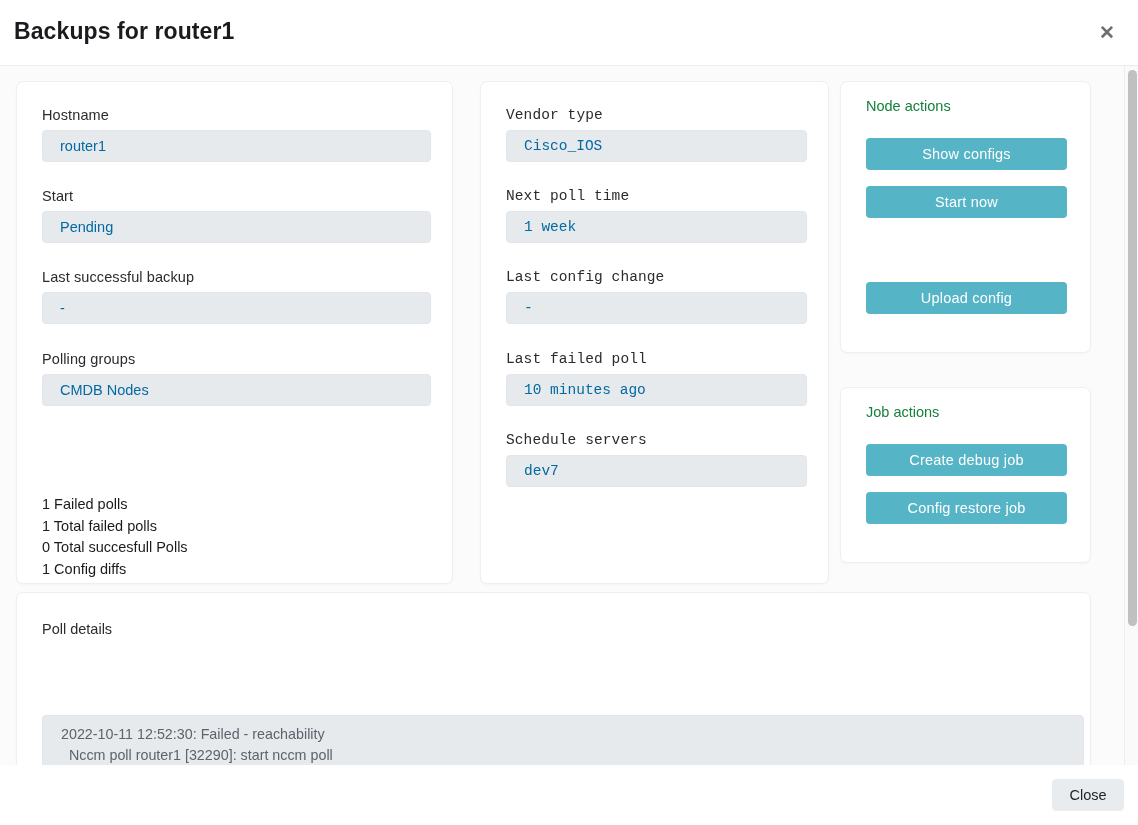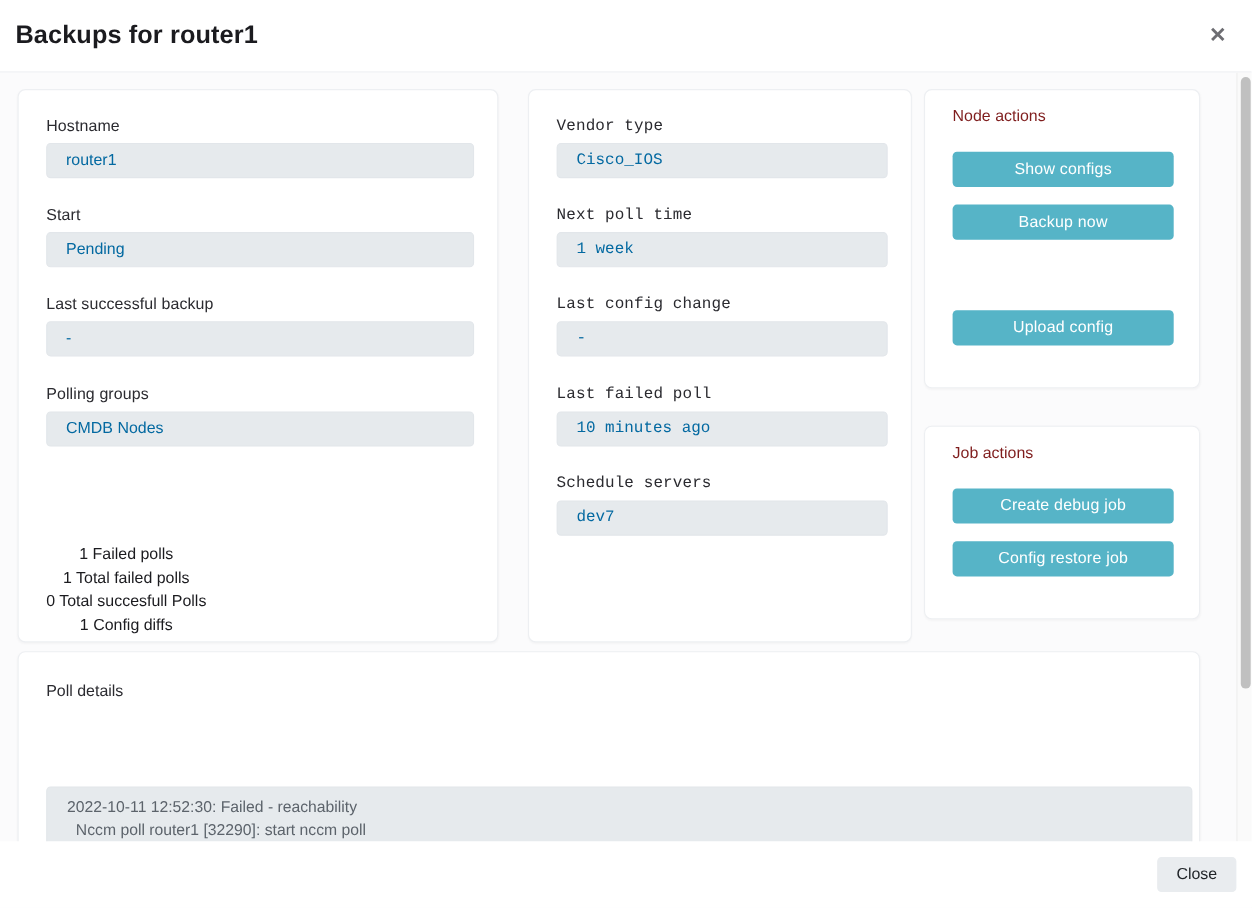--- a/index.html
+++ b/index.html
@@ -114,28 +114,28 @@
 
   
   .stats {
     position: absolute;
     left: 25px;
     top: 412px;
     font-size: 14.5px;
     color: #1b1b1f;
     line-height: 21.5px;
   }
-  .stats div { white-space: nowrap; text-align: center; }
+  .stats div { white-space: nowrap; }
 
   
   .panel-title {
     position: absolute;
     left: 25px; top: 16px;
     font-size: 14.5px;
-    color: #7f1d1d;
+    color: #15803d;
   }
   .action-btn {
     position: absolute;
     left: 25px;
     width: 201px;
     height: 32px;
     background: #56b4c7;
     color: #ffffff;
     border: none;
     border-radius: 4px;
@@ -256,21 +256,21 @@
 
       <div class="field" style="top:350px;">
         <span class="field-label">Schedule servers</span>
         <div class="field-value">dev7</div>
       </div>
     </div>
 
     <div class="card" id="card-node">
       <div class="panel-title">Node actions</div>
       <button class="action-btn" style="top:56px;">Show configs</button>
-      <button class="action-btn" style="top:104px;">Backup now</button>
+      <button class="action-btn" style="top:104px;">Start now</button>
       <button class="action-btn" style="top:200px;">Upload config</button>
     </div>
 
     <div class="card" id="card-job">
       <div class="panel-title">Job actions</div>
       <button class="action-btn" style="top:56px;">Create debug job</button>
       <button class="action-btn" style="top:104px;">Config restore job</button>
     </div>
 
     <div class="card" id="card-poll">

